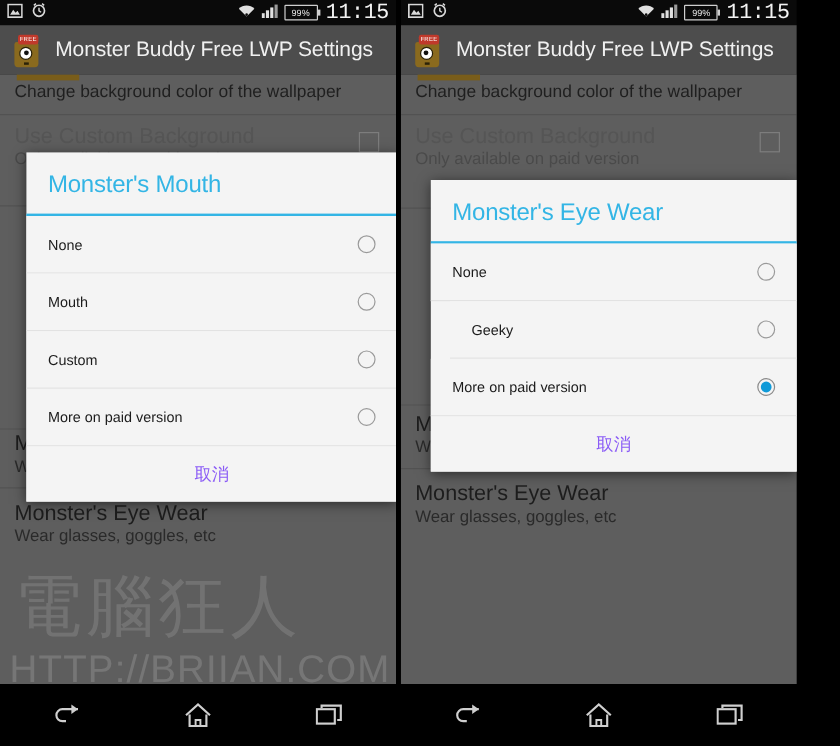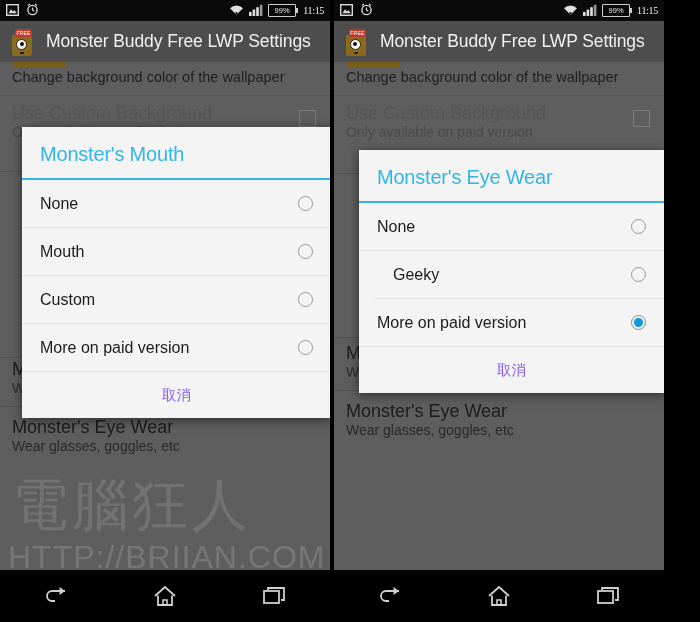--- a/index.html
+++ b/index.html
@@ -5,21 +5,21 @@
   html,body{margin:0;padding:0;background:#000;}
   body{width:700px;height:622px;font-family:"Liberation Sans","DejaVu Sans",sans-serif;overflow:hidden;}
   .stage{position:relative;width:664px;height:622px;background:#000;display:flex;}
   .panel{position:relative;width:349px;height:622px;overflow:hidden;background:#000;}
   .panel.right{margin-left:2px;}
 
   
   .statusbar{position:relative;height:21px;background:#0a0a0a;display:flex;align-items:center;padding:0 6px;}
   .sb-left{display:flex;align-items:center;gap:7px;}
   .sb-right{margin-left:auto;display:flex;align-items:center;gap:5px;}
-  .sb-clock{color:#f2f2f2;font-size:10px;letter-spacing:-0.3px;padding-left:2px;font-family:Liberation Serif, serif;}
+  .sb-clock{color:#f2f2f2;font-size:18px;letter-spacing:-0.3px;padding-left:2px;font-family:Liberation Mono, monospace;}
   .ico{display:block;}
   .batt{display:flex;align-items:center;justify-content:center;border:1.3px solid #cfcfcf;border-radius:1px;
         height:11px;width:26px;position:relative;}
   .batt-pct{font-size:7.5px;color:#e8e8e8;line-height:1;font-family:"Liberation Sans",sans-serif;}
   .batt:after{content:"";position:absolute;right:-3px;top:3px;width:2px;height:5px;background:#cfcfcf;}
 
   
   .actionbar{height:41px;background:#4d4d4d;display:flex;align-items:center;padding-left:9px;position:relative;}
   .app-icon{position:relative;width:26px;height:28px;flex:none;}
   .monster{position:absolute;left:3px;top:7px;width:20px;height:21px;background:#8a6a1e;border-radius:2px 2px 3px 3px;}
@@ -46,21 +46,21 @@
   .wm-cn{position:absolute;left:12px;bottom:36px;font-size:56px;color:#cfcfcf;letter-spacing:4px;
          font-family:"DejaVu Sans",sans-serif;white-space:nowrap;}
   .wm-en{position:absolute;left:8px;bottom:4px;font-size:32px;color:#e5e5e5;letter-spacing:1px;
          font-family:"Liberation Sans",sans-serif;white-space:nowrap;}
   .dialog{position:absolute;background:#f4f4f4;box-shadow:0 2px 10px rgba(0,0,0,.55);}
   .dlg-head{padding:16px 18px 12px 18px;}
   .dlg-title{color:#33b5e5;font-size:20px;letter-spacing:-0.2px;}
   .dlg-rule{height:2px;background:#33b5e5;}
   .opt{display:flex;align-items:center;justify-content:space-between;
        padding:0 16px 0 18px;border-bottom:1px solid #e2e2e2;background:#f4f4f4;}
-  .opt-label{font-size:16px;color:#1b1b1b;}
+  .opt-label{font-size:12px;color:#1b1b1b;}
   .radio{width:15px;height:15px;border-radius:50%;border:1.5px solid #9a9a9a;box-sizing:border-box;
          display:flex;align-items:center;justify-content:center;flex:none;margin-right:2px;}
   .radio.on{border-color:#8a8a8a;}
   .radio.on:after{content:"";width:9px;height:9px;border-radius:50%;background:#0f9ad8;}
   .dlg-cancel{text-align:center;font-size:14.5px;color:#8b5cf6;font-family:"DejaVu Sans",sans-serif;
               background:#f4f4f4;display:flex;align-items:center;justify-content:center;}
 
   
   .navbar{position:absolute;left:0;right:0;bottom:0;height:52px;background:#000;
           display:flex;align-items:center;justify-content:space-around;}

